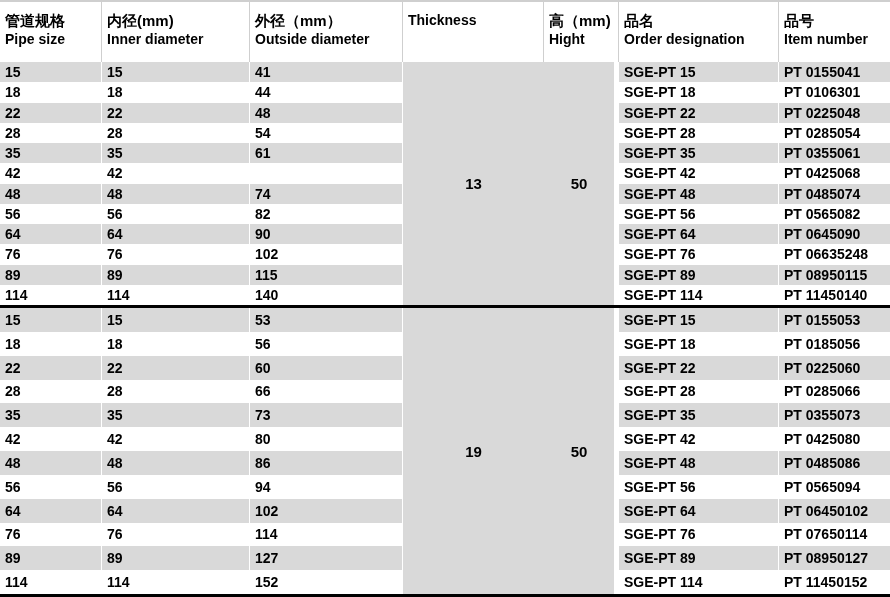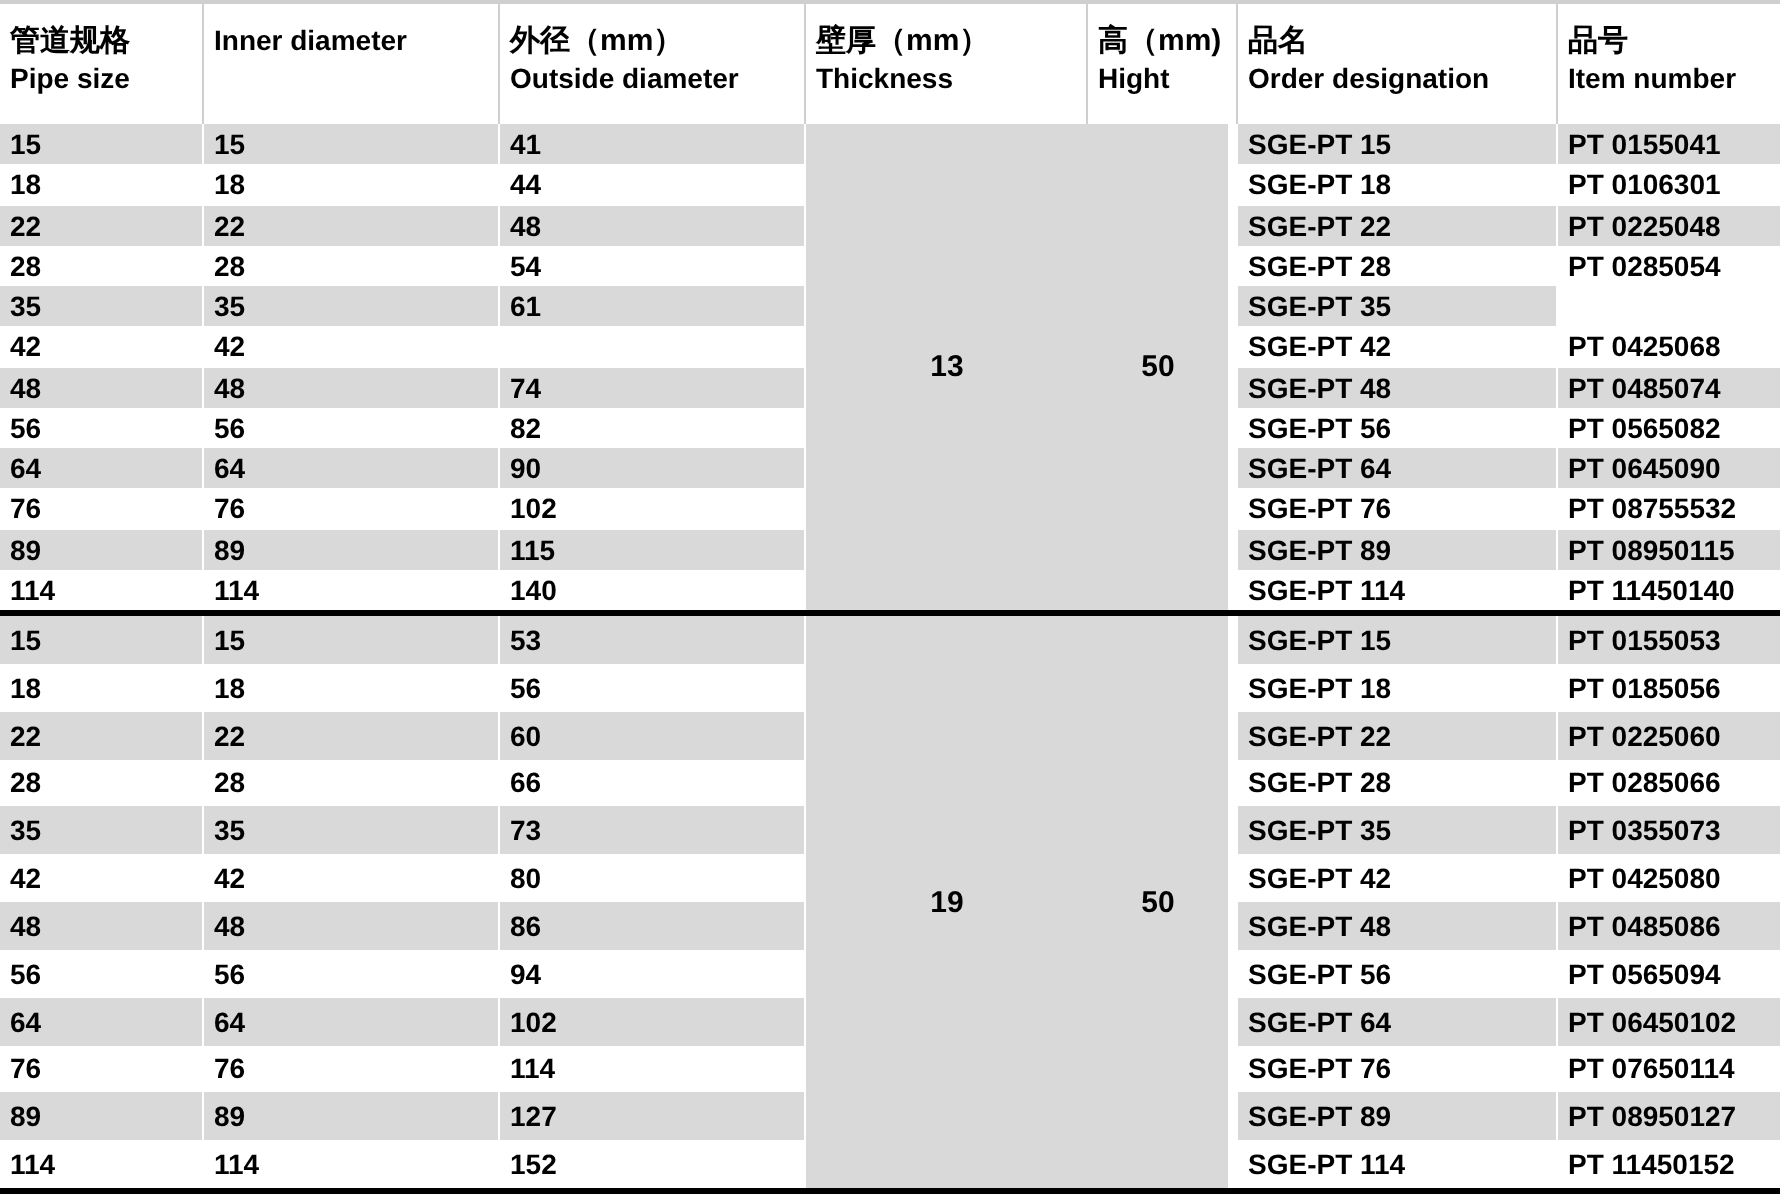--- a/index.html
+++ b/index.html
@@ -71,28 +71,28 @@
 <body>
 
 <div class="table">
 
   <div class="header-row">
     <div class="hcell">
       <div class="zh">管道规格</div>
       <div class="en">Pipe size</div>
     </div>
     <div class="hcell">
+      <div class="zh">内径(mm)</div>
       <div class="en">Inner diameter</div>
     </div>
     <div class="hcell">
       <div class="zh">外径（mm）</div>
       <div class="en">Outside diameter</div>
     </div>
     <div class="hcell">
-      <div class="zh">壁厚（mm）</div>
       <div class="en">Thickness</div>
     </div>
     <div class="hcell">
       <div class="zh">高（mm)</div>
       <div class="en">Hight</div>
     </div>
     <div class="hcell">
       <div class="zh">品名</div>
       <div class="en">Order designation</div>
     </div>
@@ -120,20 +120,21 @@
       <div class="cell gray" style="grid-area: 3 / 7;">PT 0225048</div>
       <div class="cell white bdr" style="grid-area: 4 / 1;">28</div>
       <div class="cell white bdr" style="grid-area: 4 / 2;">28</div>
       <div class="cell white bdr" style="grid-area: 4 / 3;">54</div>
       <div class="cell white bdr" style="grid-area: 4 / 6;">SGE-PT 28</div>
       <div class="cell white" style="grid-area: 4 / 7;">PT 0285054</div>
       <div class="cell gray bdr" style="grid-area: 5 / 1;">35</div>
       <div class="cell gray bdr" style="grid-area: 5 / 2;">35</div>
       <div class="cell gray bdr" style="grid-area: 5 / 3; text-align: center;">61</div>
       <div class="cell gray bdr" style="grid-area: 5 / 6;">SGE-PT 35</div>
+      <div class="cell gray" style="grid-area: 5 / 7;">PT 0355061</div>
       <div class="cell white bdr" style="grid-area: 6 / 1;">42</div>
       <div class="cell white bdr" style="grid-area: 6 / 2;">42</div>
       <div class="cell white bdr" style="grid-area: 6 / 6;">SGE-PT 42</div>
       <div class="cell white" style="grid-area: 6 / 7;">PT 0425068</div>
       <div class="cell gray bdr" style="grid-area: 7 / 1;">48</div>
       <div class="cell gray bdr" style="grid-area: 7 / 2;">48</div>
       <div class="cell gray bdr" style="grid-area: 7 / 3;">74</div>
       <div class="cell gray bdr" style="grid-area: 7 / 6;">SGE-PT 48</div>
       <div class="cell gray" style="grid-area: 7 / 7;">PT 0485074</div>
       <div class="cell white bdr" style="grid-area: 8 / 1;">56</div>
@@ -143,21 +144,21 @@
       <div class="cell white" style="grid-area: 8 / 7;">PT 0565082</div>
       <div class="cell gray bdr" style="grid-area: 9 / 1;">64</div>
       <div class="cell gray bdr" style="grid-area: 9 / 2;">64</div>
       <div class="cell gray bdr" style="grid-area: 9 / 3;">90</div>
       <div class="cell gray bdr" style="grid-area: 9 / 6;">SGE-PT 64</div>
       <div class="cell gray" style="grid-area: 9 / 7;">PT 0645090</div>
       <div class="cell white bdr" style="grid-area: 10 / 1;">76</div>
       <div class="cell white bdr" style="grid-area: 10 / 2;">76</div>
       <div class="cell white bdr" style="grid-area: 10 / 3;">102</div>
       <div class="cell white bdr" style="grid-area: 10 / 6;">SGE-PT 76</div>
-      <div class="cell white" style="grid-area: 10 / 7;">PT 08755532</div>
+      <div class="cell white" style="grid-area: 10 / 7;">PT 06635248</div>
       <div class="cell gray bdr" style="grid-area: 11 / 1;">89</div>
       <div class="cell gray bdr" style="grid-area: 11 / 2;">89</div>
       <div class="cell gray bdr" style="grid-area: 11 / 3;">115</div>
       <div class="cell gray bdr" style="grid-area: 11 / 6;">SGE-PT 89</div>
       <div class="cell gray" style="grid-area: 11 / 7;">PT 08950115</div>
       <div class="cell white bdr" style="grid-area: 12 / 1;">114</div>
       <div class="cell white bdr" style="grid-area: 12 / 2;">114</div>
       <div class="cell white bdr" style="grid-area: 12 / 3;">140</div>
       <div class="cell white bdr" style="grid-area: 12 / 6;">SGE-PT 114</div>
       <div class="cell white" style="grid-area: 12 / 7;">PT 11450140</div>

